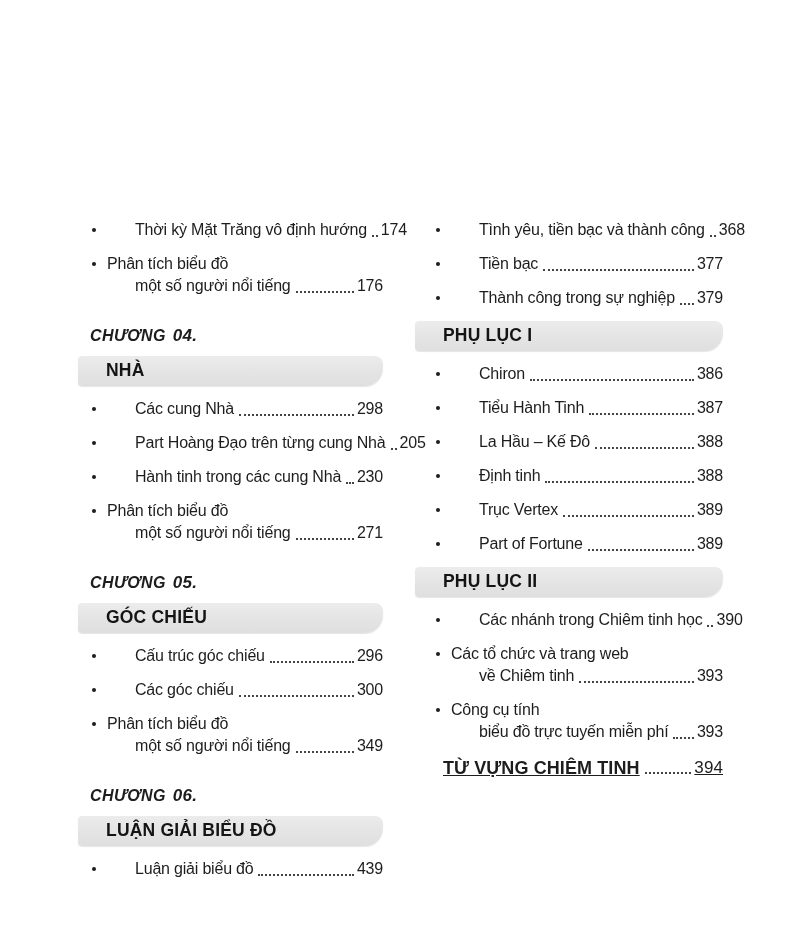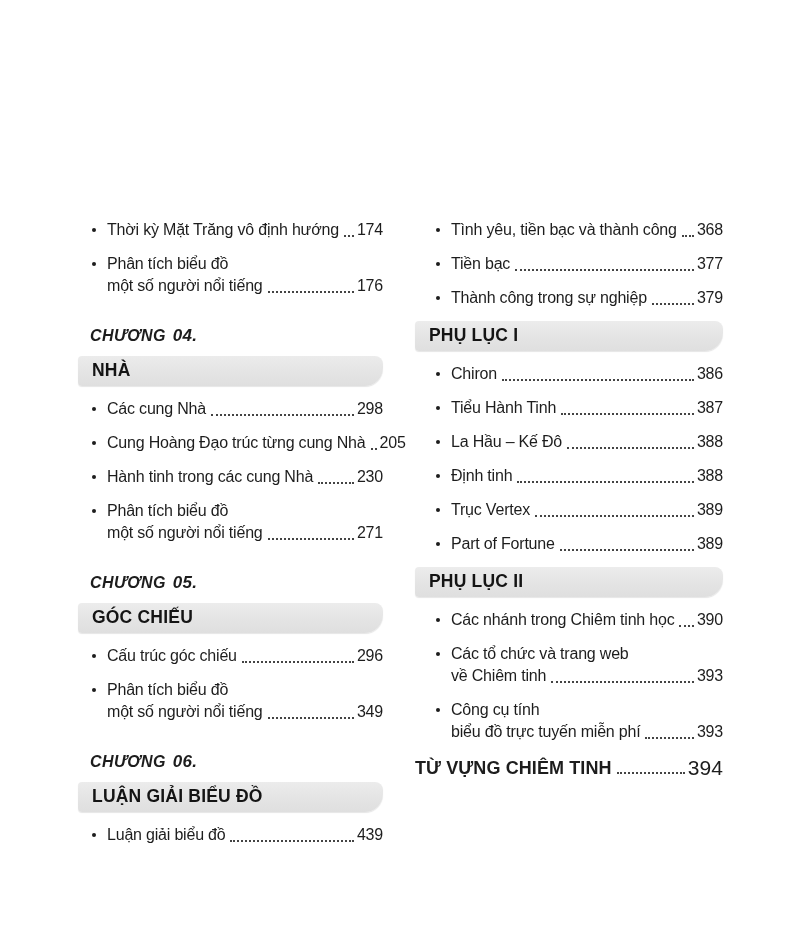--- a/index.html
+++ b/index.html
@@ -34,21 +34,21 @@
     line-height:30px;
   }
   .chapter-label{font-weight:700;font-size:16px;letter-spacing:0.4px;margin-top:12px;}
   .chapter-number{font-weight:600;font-size:17px;letter-spacing:0.3px;}
 
   
   .section-bar{
     background:linear-gradient(180deg,#ececec 0%,var(--bar-bg) 55%,#dfdfdf 100%);
     border-radius:4px 8px 18px 4px;
     box-shadow:0 1px 1px rgba(0,0,0,0.10);
-    padding:4px 12px 6px 14px;
+    padding:4px 12px 6px 28px;
     font-weight:700;font-size:17.5px;letter-spacing:0.2px;
     color:#141414;
     margin:0 0 12px 0;
     line-height:20px;
   }
 
   
   .toc-item{
     display:flex;
     padding-left:13px;
@@ -60,34 +60,34 @@
     flex:none;width:16px;position:relative;
   }
   .bullet::before{
     content:"";position:absolute;left:1px;top:9px;
     width:4px;height:4px;border-radius:50%;
     background:var(--text-color);
   }
   .item-body{flex:1;min-width:0;}
   .entry-line{white-space:nowrap;}
   .last-line{display:flex;align-items:flex-end;}
-  .entry-text{flex:none;white-space:nowrap;}
+  .entry-text{flex:none;white-space:nowrap;margin-left:28px;}
   .leader{
     flex:1;min-width:6px;
     border-bottom:2px dotted var(--leader-color);
     margin:0 3px 4px 5px;
   }
   .pagenum{flex:none;}
 
   
   .sec-standalone{margin-top:14px;}
-  .toc-item.no-bullet{padding-left:0;}
+  .toc-item.no-bullet{padding-left:0;text-decoration:underline;}
   .col-right .toc-item.no-bullet{padding-left:0;}
   .bold-entry{font-weight:700;font-size:18px;letter-spacing:0.1px;}
-  .bold-entry .pagenum{font-weight:400;font-size:21px;}
+  .bold-entry .pagenum{font-weight:400;font-size:17px;}
   .bold-entry .leader{margin-bottom:5px;}
 </style>
 </head>
 <body>
 
 <div class="page">
   <div class="col col-left">
       <div class="toc-section sec-items">
         <div class="toc-item">
           <span class="bullet"></span>
@@ -124,21 +124,21 @@
               <span class="entry-text">Các cung Nhà</span>
               <span class="leader"></span>
               <span class="pagenum">298</span>
             </div>
           </div>
         </div>
         <div class="toc-item">
           <span class="bullet"></span>
           <div class="item-body">
             <div class="last-line">
-              <span class="entry-text">Cung Hoàng Đạo trúc từng cung Nhà</span>
+              <span class="entry-text">Part Hoàng Đạo trên từng cung Nhà</span>
               <span class="leader"></span>
               <span class="pagenum">205</span>
             </div>
           </div>
         </div>
         <div class="toc-item">
           <span class="bullet"></span>
           <div class="item-body">
             <div class="last-line">
               <span class="entry-text">Hành tinh trong các cung Nhà</span>
@@ -171,20 +171,30 @@
             <div class="last-line">
               <span class="entry-text">Cấu trúc góc chiếu</span>
               <span class="leader"></span>
               <span class="pagenum">296</span>
             </div>
           </div>
         </div>
         <div class="toc-item">
           <span class="bullet"></span>
           <div class="item-body">
+            <div class="last-line">
+              <span class="entry-text">Các góc chiếu</span>
+              <span class="leader"></span>
+              <span class="pagenum">300</span>
+            </div>
+          </div>
+        </div>
+        <div class="toc-item">
+          <span class="bullet"></span>
+          <div class="item-body">
             <div class="entry-line">Phân tích biểu đồ</div>
             <div class="last-line">
               <span class="entry-text">một số người nổi tiếng</span>
               <span class="leader"></span>
               <span class="pagenum">349</span>
             </div>
           </div>
         </div>
       </div>
       <div class="toc-section sec-chapter">

